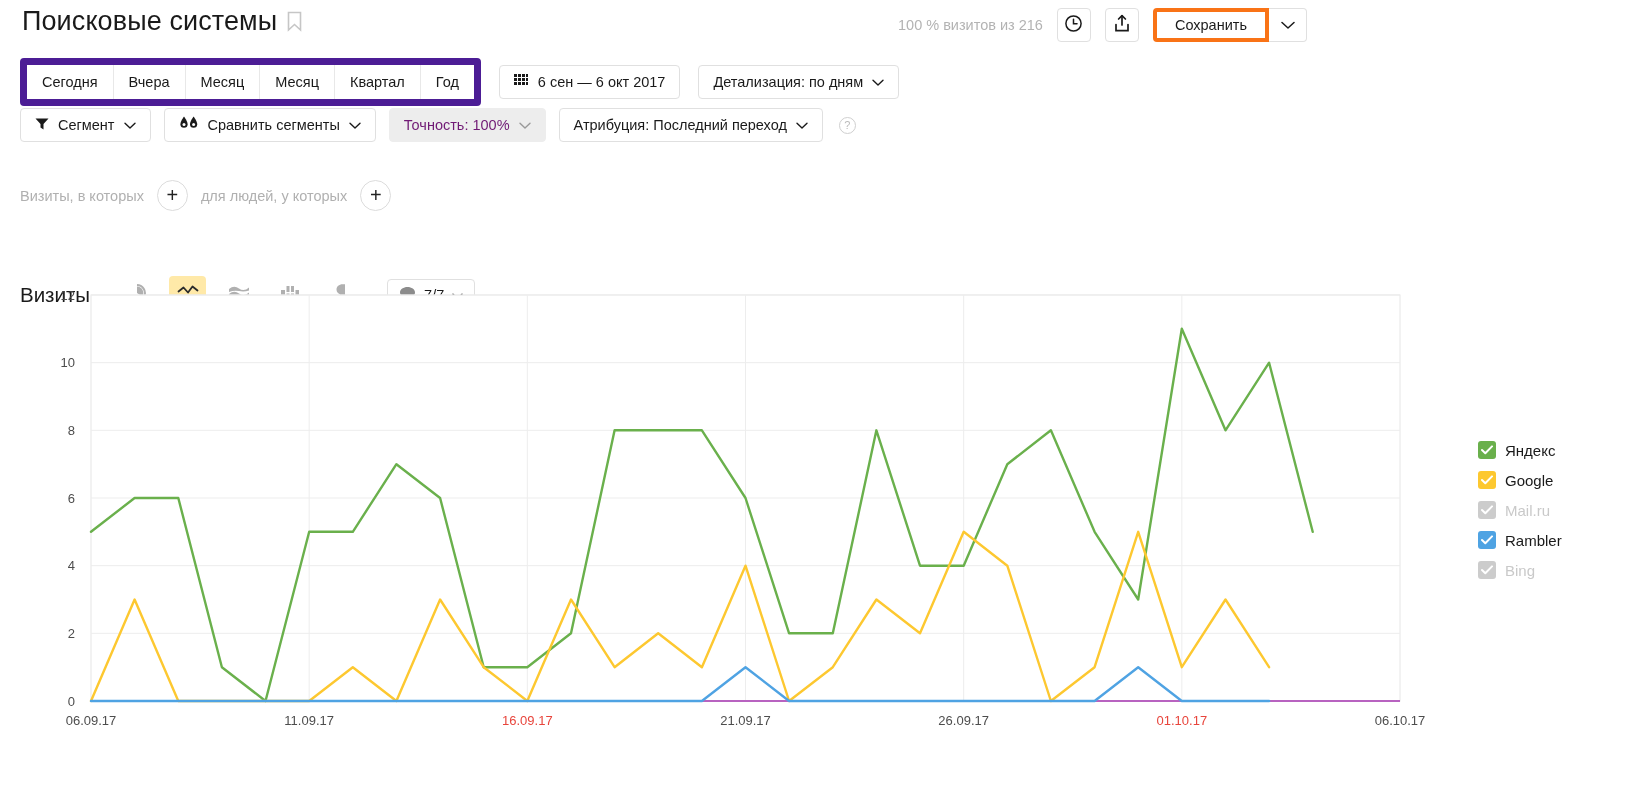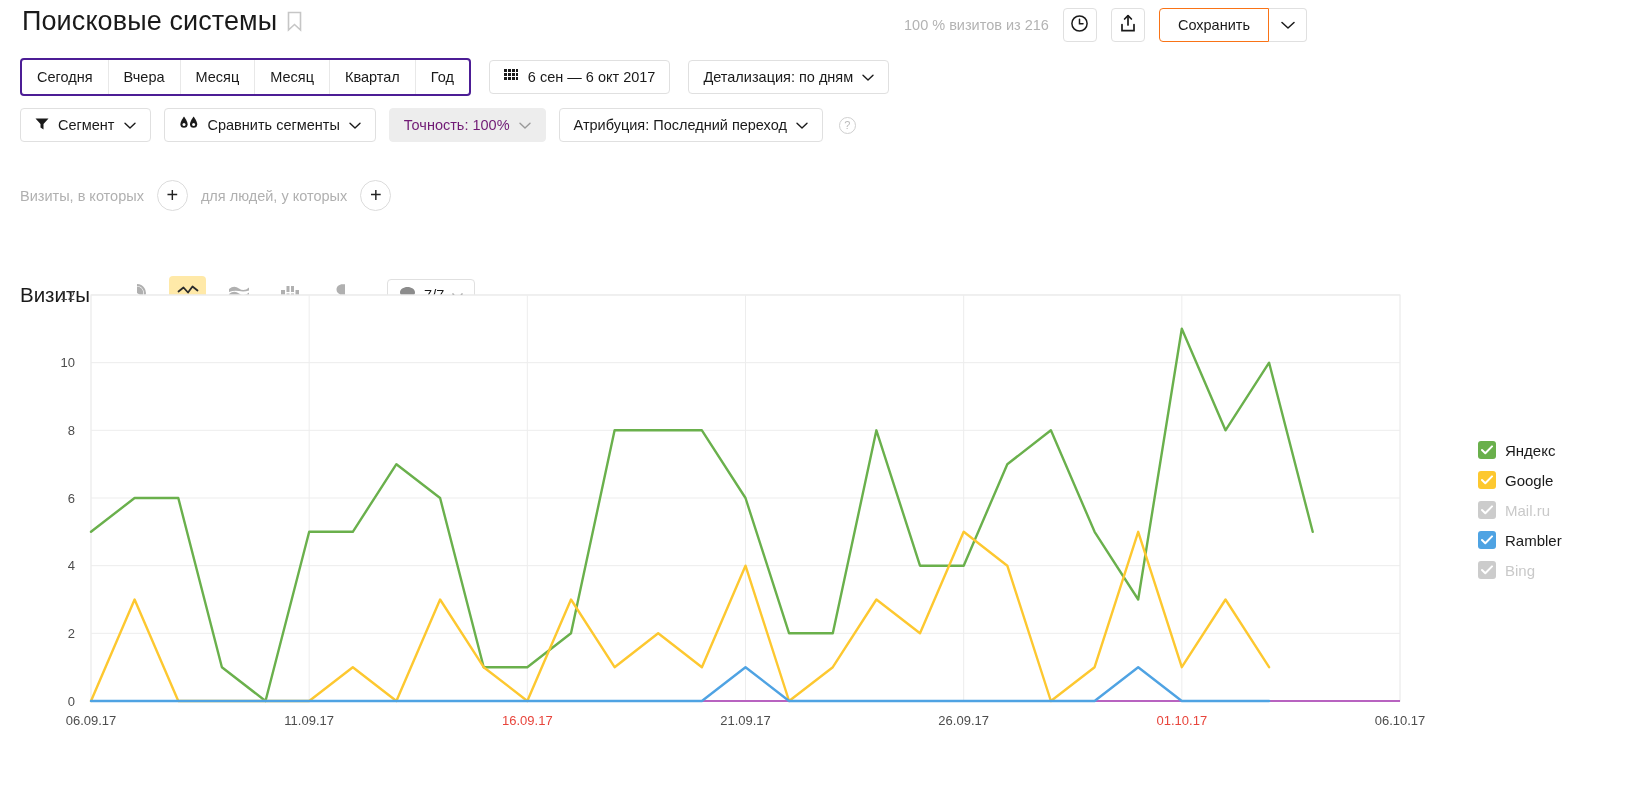--- a/index.html
+++ b/index.html
@@ -29,34 +29,34 @@
     display: flex; align-items: center; gap: 14px;
   }
   .visits-count { font-size: 14.5px; color: #b3b3b3; white-space: nowrap; }
   .sq-btn {
     width: 34px; height: 34px; border: 1px solid #e0e0e0; border-radius: 4px;
     background: #fff; display: flex; align-items: center; justify-content: center;
     cursor: pointer;
   }
   .save-group { display: flex; }
   .save-btn {
-    height: 34px; padding: 0 18px; border: 1px solid #f97316; border-radius: 4px 0 0 4px;
+    height: 34px; padding: 0 18px; border: 4px solid #f97316; border-radius: 4px 0 0 4px;
     background: #fff; font-size: 14.5px; color: #1a1a1a; display: flex; align-items: center;
     cursor: pointer; white-space: nowrap;
   }
   .save-caret {
     width: 38px; height: 34px; border: 1px solid #e0e0e0; border-left: none;
     border-radius: 0 4px 4px 0; background: #fff;
     display: flex; align-items: center; justify-content: center; cursor: pointer;
   }
 
   
   .row-period { position: absolute; left: 20px; top: 58px; display: flex; align-items: center; gap: 18px; }
   .seg {
-    display: flex; border: 2px solid #4c1d95; border-radius: 4px; overflow: hidden; background: #fff; text-align: center;
+    display: flex; border: 7px solid #4c1d95; border-radius: 4px; overflow: hidden; background: #fff; text-align: center;
   }
   .seg > div {
     height: 34px; padding: 0 15px; display: flex; align-items: center;
     font-size: 14.5px; color: #1a1a1a; border-right: 1px solid #e8e8e8; cursor: pointer;
     white-space: nowrap;
   }
   .seg > div:last-child { border-right: none; }
   .pill {
     height: 34px; padding: 0 14px; border: 1px solid #e0e0e0; border-radius: 4px;
     background: #fff; display: flex; align-items: center; gap: 9px;

